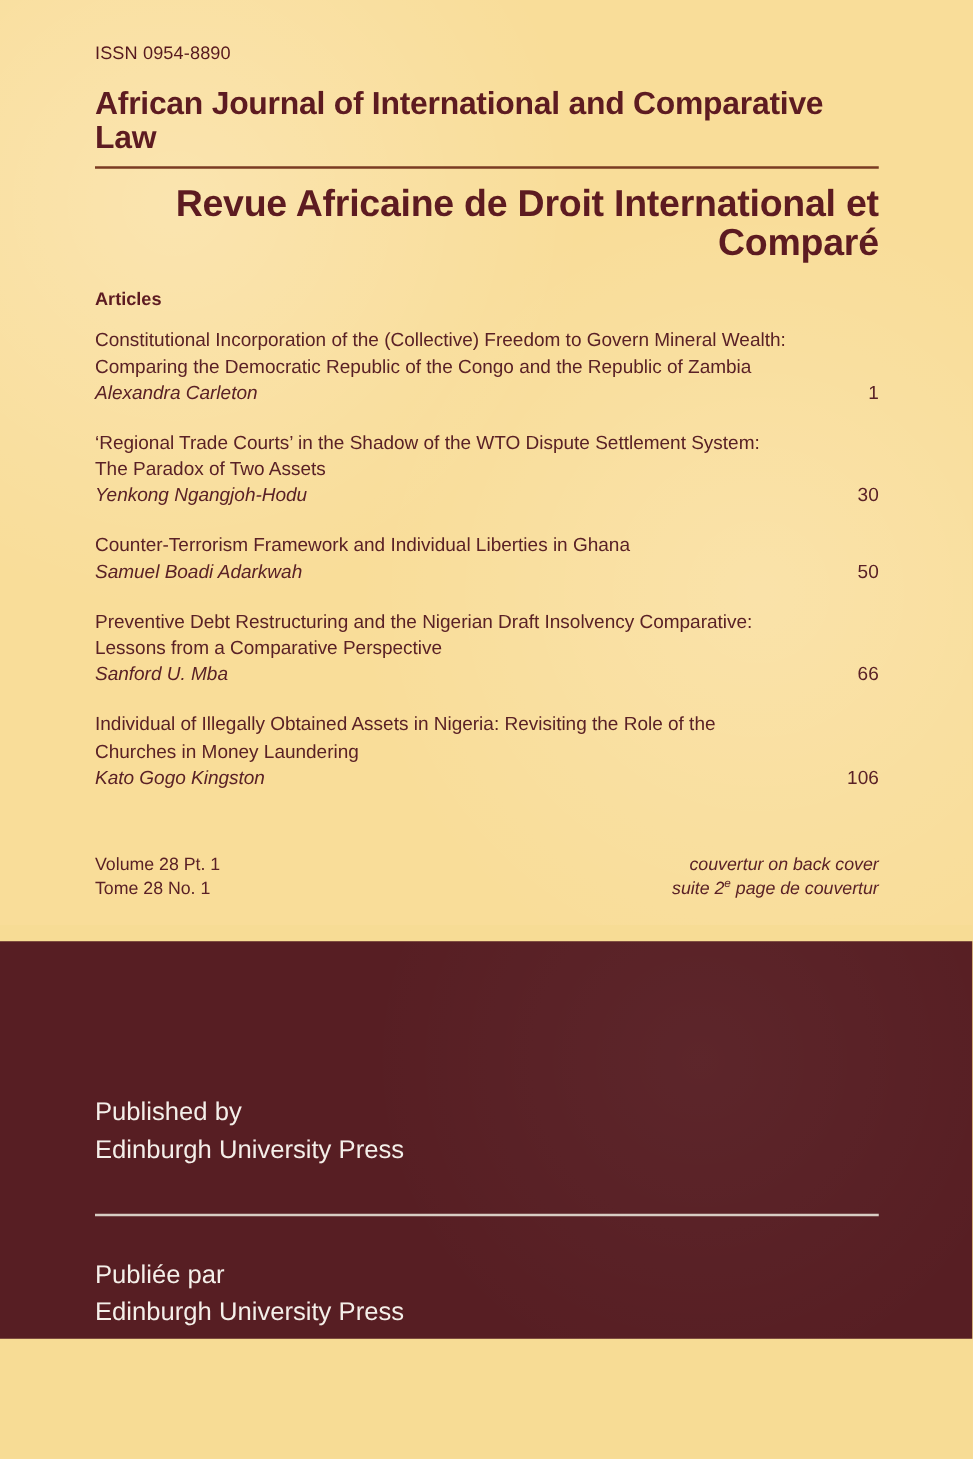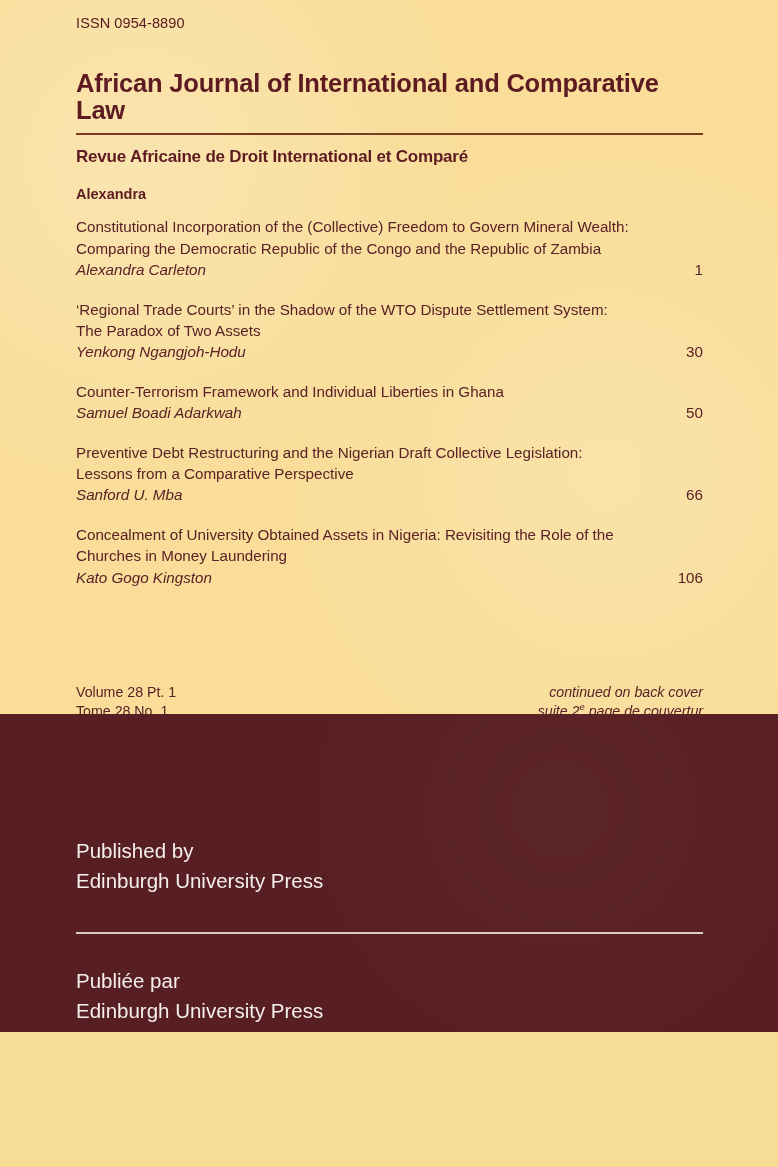--- a/index.html
+++ b/index.html
@@ -34,47 +34,48 @@
       radial-gradient(circle at 78% 64%, rgba(255,255,255,0.16) 0%, rgba(255,255,255,0) 42%);
   }
   .top-inner {
     position: absolute;
     left: 76px;
     top: 0;
     width: 627px;
   }
 
   .issn {
-    margin-top: 15px;
+    margin-top: 35px;
     font-size: 14.5px;
     color: #57191f;
     letter-spacing: 0.1px;
   }
 
   .title-en {
-    margin-top: 39px;
+    margin-top: 19px;
     font-size: 25.5px;
     font-weight: bold;
     color: #5d1b21;
     letter-spacing: -0.2px;
     line-height: 1.05;
   }
   .rule-en {
     margin-top: 9px;
     width: 627px;
     height: 2px;
     background: #7a3b22;
   }
   .title-fr {
     margin-top: 13px;
-    font-size: 17px;
+    font-size: 30px;
     font-weight: bold;
     color: #5d1b21;
     letter-spacing: -0.2px;
     line-height: 1.05;
+    text-align: right;
   }
 
   .articles-heading {
     margin-top: 21px;
     font-size: 14.5px;
     font-weight: bold;
     color: #5d1b21;
   }
 
   .toc {
@@ -146,21 +147,21 @@
   .volume-right sup {
     font-size: 9.4px;
     vertical-align: super;
     line-height: 0;
   }
 
   
   .bottom-panel {
     position: absolute;
     left: 0;
-    top: 714px;
+    top: 753px;
     width: 778px;
     height: 318px;
     background: #571e23;
     background-image:
       radial-gradient(circle at 72% 30%, rgba(255,255,255,0.035) 0%, rgba(255,255,255,0) 45%);
   }
   .bottom-inner {
     position: absolute;
     left: 76px;
     top: 0;
@@ -190,21 +191,21 @@
     <div class="top-inner">
 
       <div class="issn">ISSN 0954-8890</div>
 
       <div class="title-en">African Journal of International and Comparative Law</div>
 
       <div class="rule-en"></div>
 
       <div class="title-fr">Revue Africaine de Droit International et Comparé</div>
 
-      <div class="articles-heading">Alexandra</div>
+      <div class="articles-heading">Articles</div>
 
       <div class="toc">
 
         <div class="toc-entry">
           <div class="entry-title">
             <span class="entry-title-line">Constitutional Incorporation of the (Collective) Freedom to Govern Mineral Wealth:</span>
             <span class="entry-title-line">Comparing the Democratic Republic of the Congo and the Republic of Zambia</span>
           </div>
           <div class="entry-author-row">
             <span class="entry-author">Alexandra Carleton</span>
@@ -228,48 +229,48 @@
             <span class="entry-title-line">Counter-Terrorism Framework and Individual Liberties in Ghana</span>
           </div>
           <div class="entry-author-row">
             <span class="entry-author">Samuel Boadi Adarkwah</span>
             <span class="entry-page">50</span>
           </div>
         </div>
 
         <div class="toc-entry">
           <div class="entry-title">
-            <span class="entry-title-line">Preventive Debt Restructuring and the Nigerian Draft Collective Legislation:</span>
+            <span class="entry-title-line">Preventive Debt Restructuring and the Nigerian Draft Insolvency Comparative:</span>
             <span class="entry-title-line">Lessons from a Comparative Perspective</span>
           </div>
           <div class="entry-author-row">
             <span class="entry-author">Sanford U. Mba</span>
             <span class="entry-page">66</span>
           </div>
         </div>
 
 
         <div class="toc-entry">
           <div class="entry-title">
-            <span class="entry-title-line">Concealment of University Obtained Assets in Nigeria: Revisiting the Role of the</span>
+            <span class="entry-title-line">Individual of Illegally Obtained Assets in Nigeria: Revisiting the Role of the</span>
             <span class="entry-title-line">Churches in Money Laundering</span>
           </div>
           <div class="entry-author-row">
             <span class="entry-author">Kato Gogo Kingston</span>
             <span class="entry-page">106</span>
           </div>
         </div>
 
       </div>
     </div>
 
     <div class="volume-block">
       <div class="volume-row">
         <span class="volume-left">Volume 28 Pt. 1</span>
-        <span class="volume-right">continued on back cover</span>
+        <span class="volume-right">couvertur on back cover</span>
       </div>
       <div class="volume-row">
         <span class="volume-left">Tome 28 No. 1</span>
         <span class="volume-right"><span>suite 2</span><sup>e</sup><span> page de couvertur</span></span>
       </div>
     </div>
   </div>
 
   <div class="bottom-panel">
     <div class="bottom-inner">

